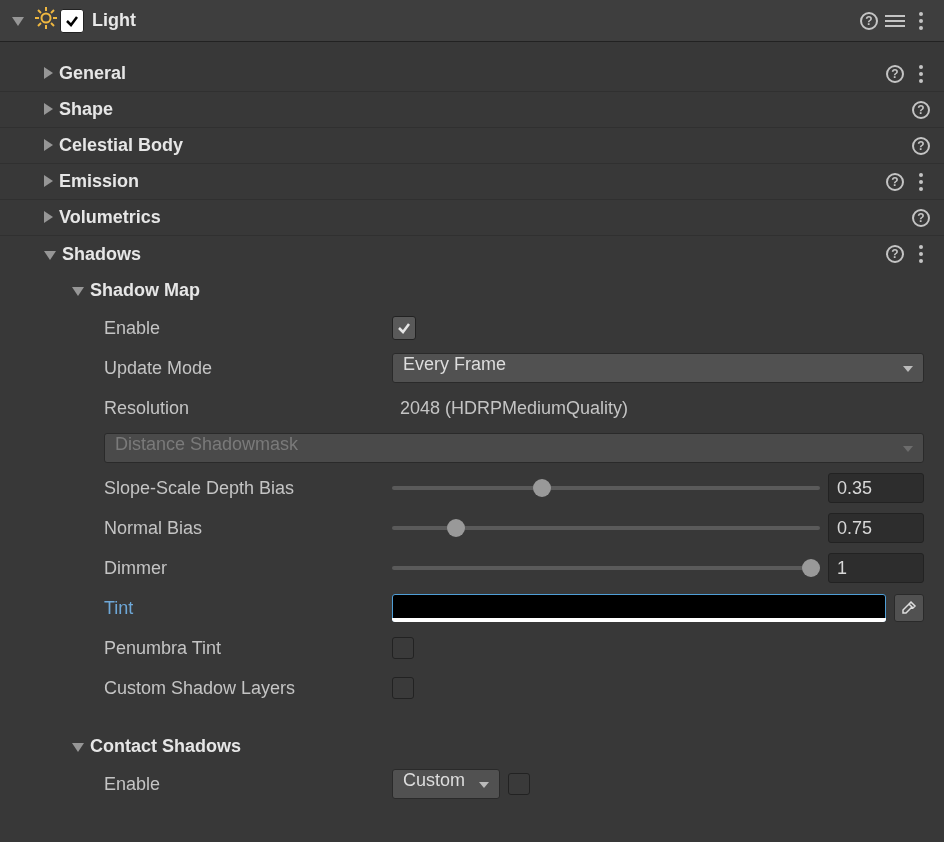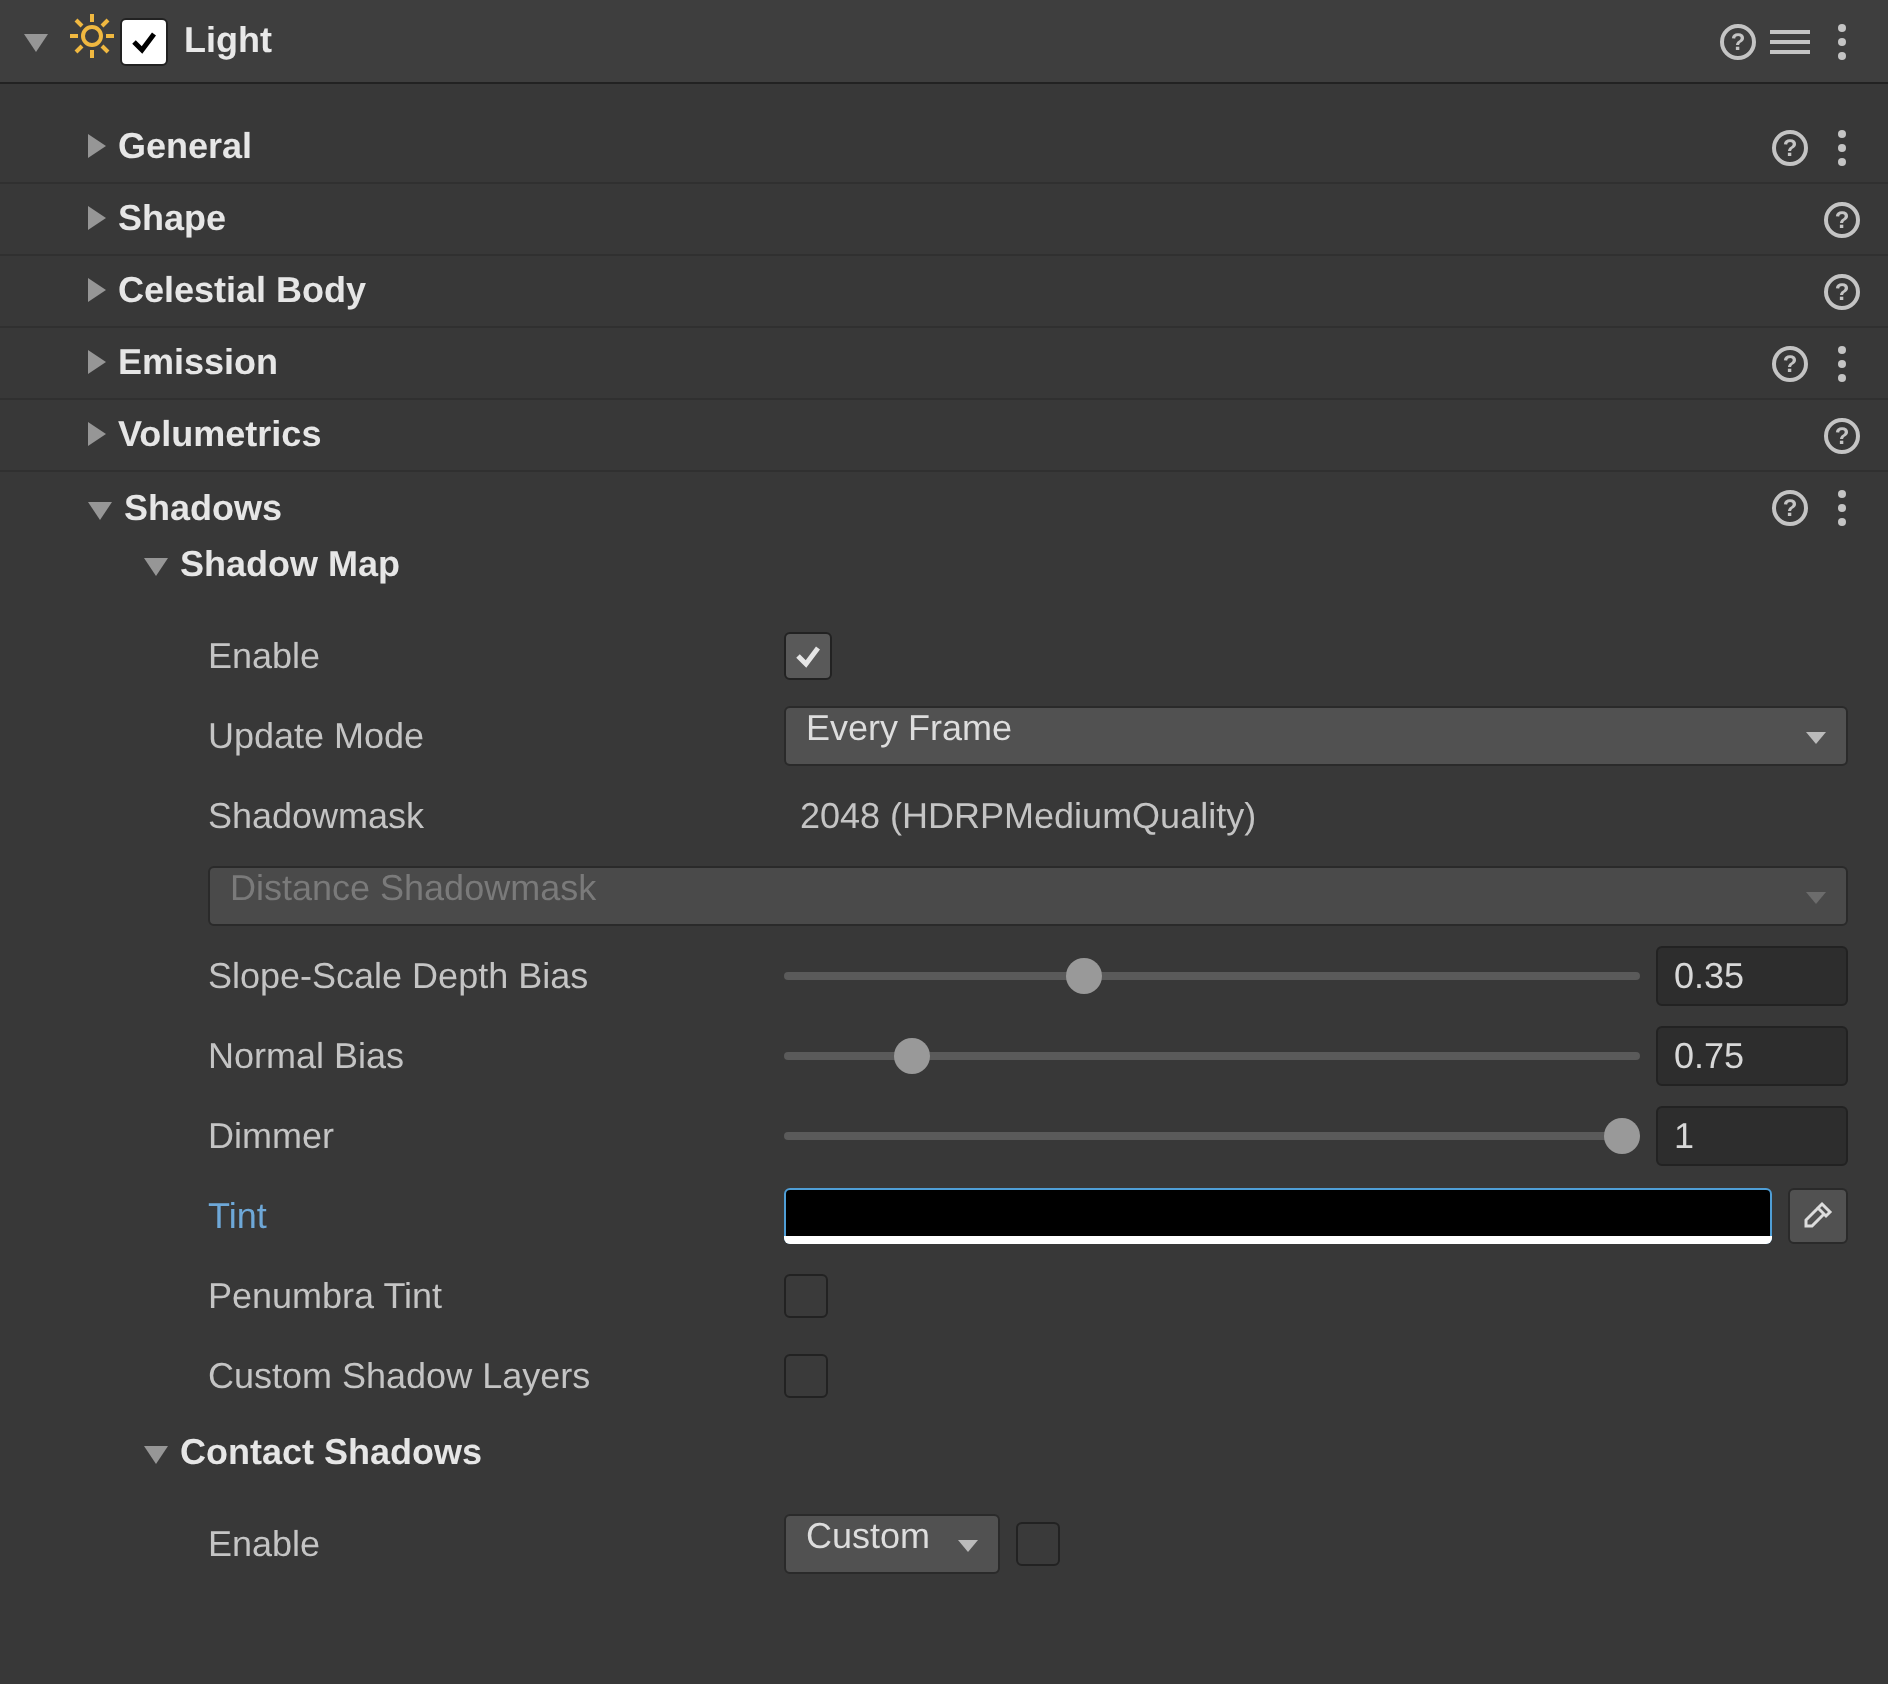--- a/index.html
+++ b/index.html
@@ -67,21 +67,21 @@
     padding: 0 10px 0 44px;
     border-bottom: 1px solid #303030;
     background: #383838;
   }
   .section-row .label {
     font-weight: 700;
     color: #e6e6e6;
   }
   .subheader-row {
     display: flex;
-    align-items: flex-start;
+    align-items: center;
     height: 36px;
     padding: 0 10px 0 72px;
   }
   .subheader-row .label {
     font-weight: 700;
     color: #e6e6e6;
   }
   .prop-row {
     display: flex;
     align-items: center;
@@ -371,21 +371,21 @@
 <div class="prop-row">
   <div class="prop-label">Update Mode</div>
   <div class="prop-control">
     <div class="dropdown full">
       <span>Every Frame</span>
     </div>
   </div>
 </div>
 
 <div class="prop-row">
-  <div class="prop-label">Shadowmask</div>
+  <div class="prop-label">Resolution</div>
   <div class="prop-control">
     <span class="resolution-text">2048 (HDRPMediumQuality)</span>
   </div>
 </div>
 
 <div class="prop-row">
   <div class="prop-control">
     <div class="dropdown full disabled">
       <span>Distance Shadowmask</span>
     </div>
@@ -447,21 +447,21 @@
 
 <div class="prop-row">
   <div class="prop-label">Custom Shadow Layers</div>
   <div class="prop-control">
     <span class="checkbox small" style="background:#3a3a3a">
       
     </span>
   </div>
 </div>
 
-<div class="subheader-row" style="margin-top:8px">
+<div class="subheader-row" style="margin-top:20px">
   <span class="foldout-open"></span>
   <span class="label">Contact Shadows</span>
 </div>
 
 <div class="prop-row">
   <div class="prop-label">Enable</div>
   <div class="prop-control">
     <div class="dropdown" style="width:108px">
       <span>Custom</span>
     </div>

